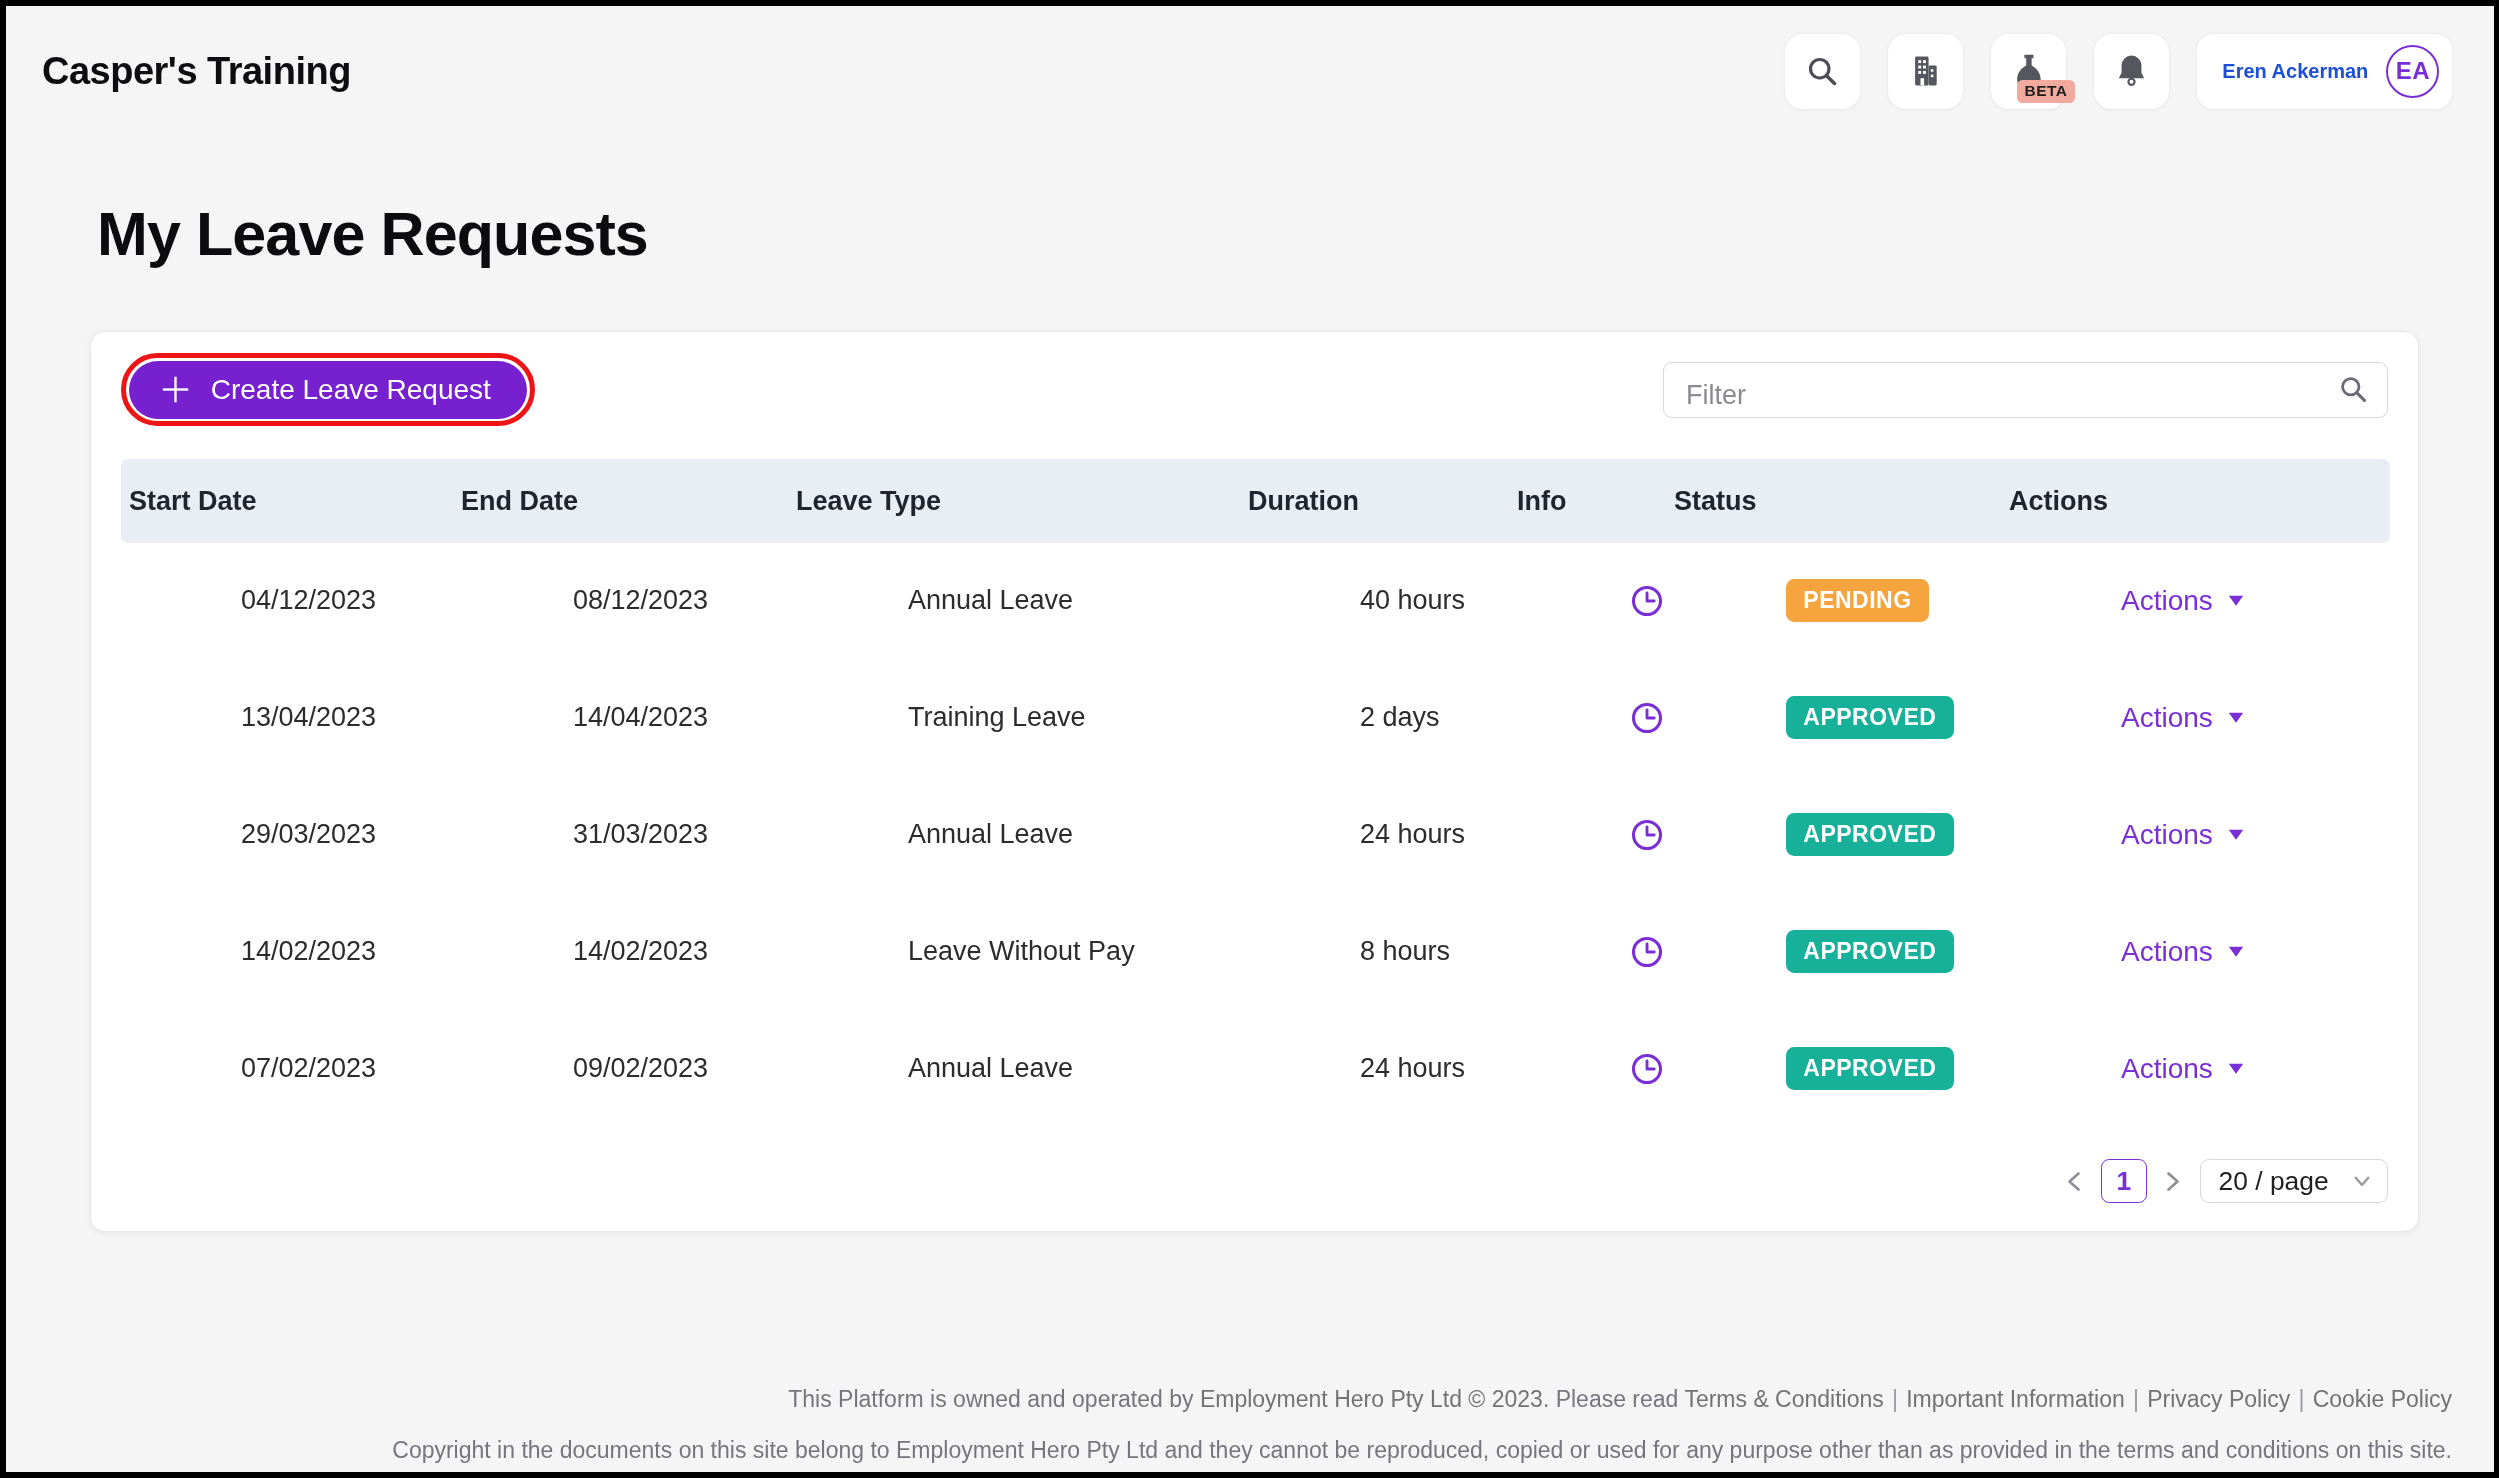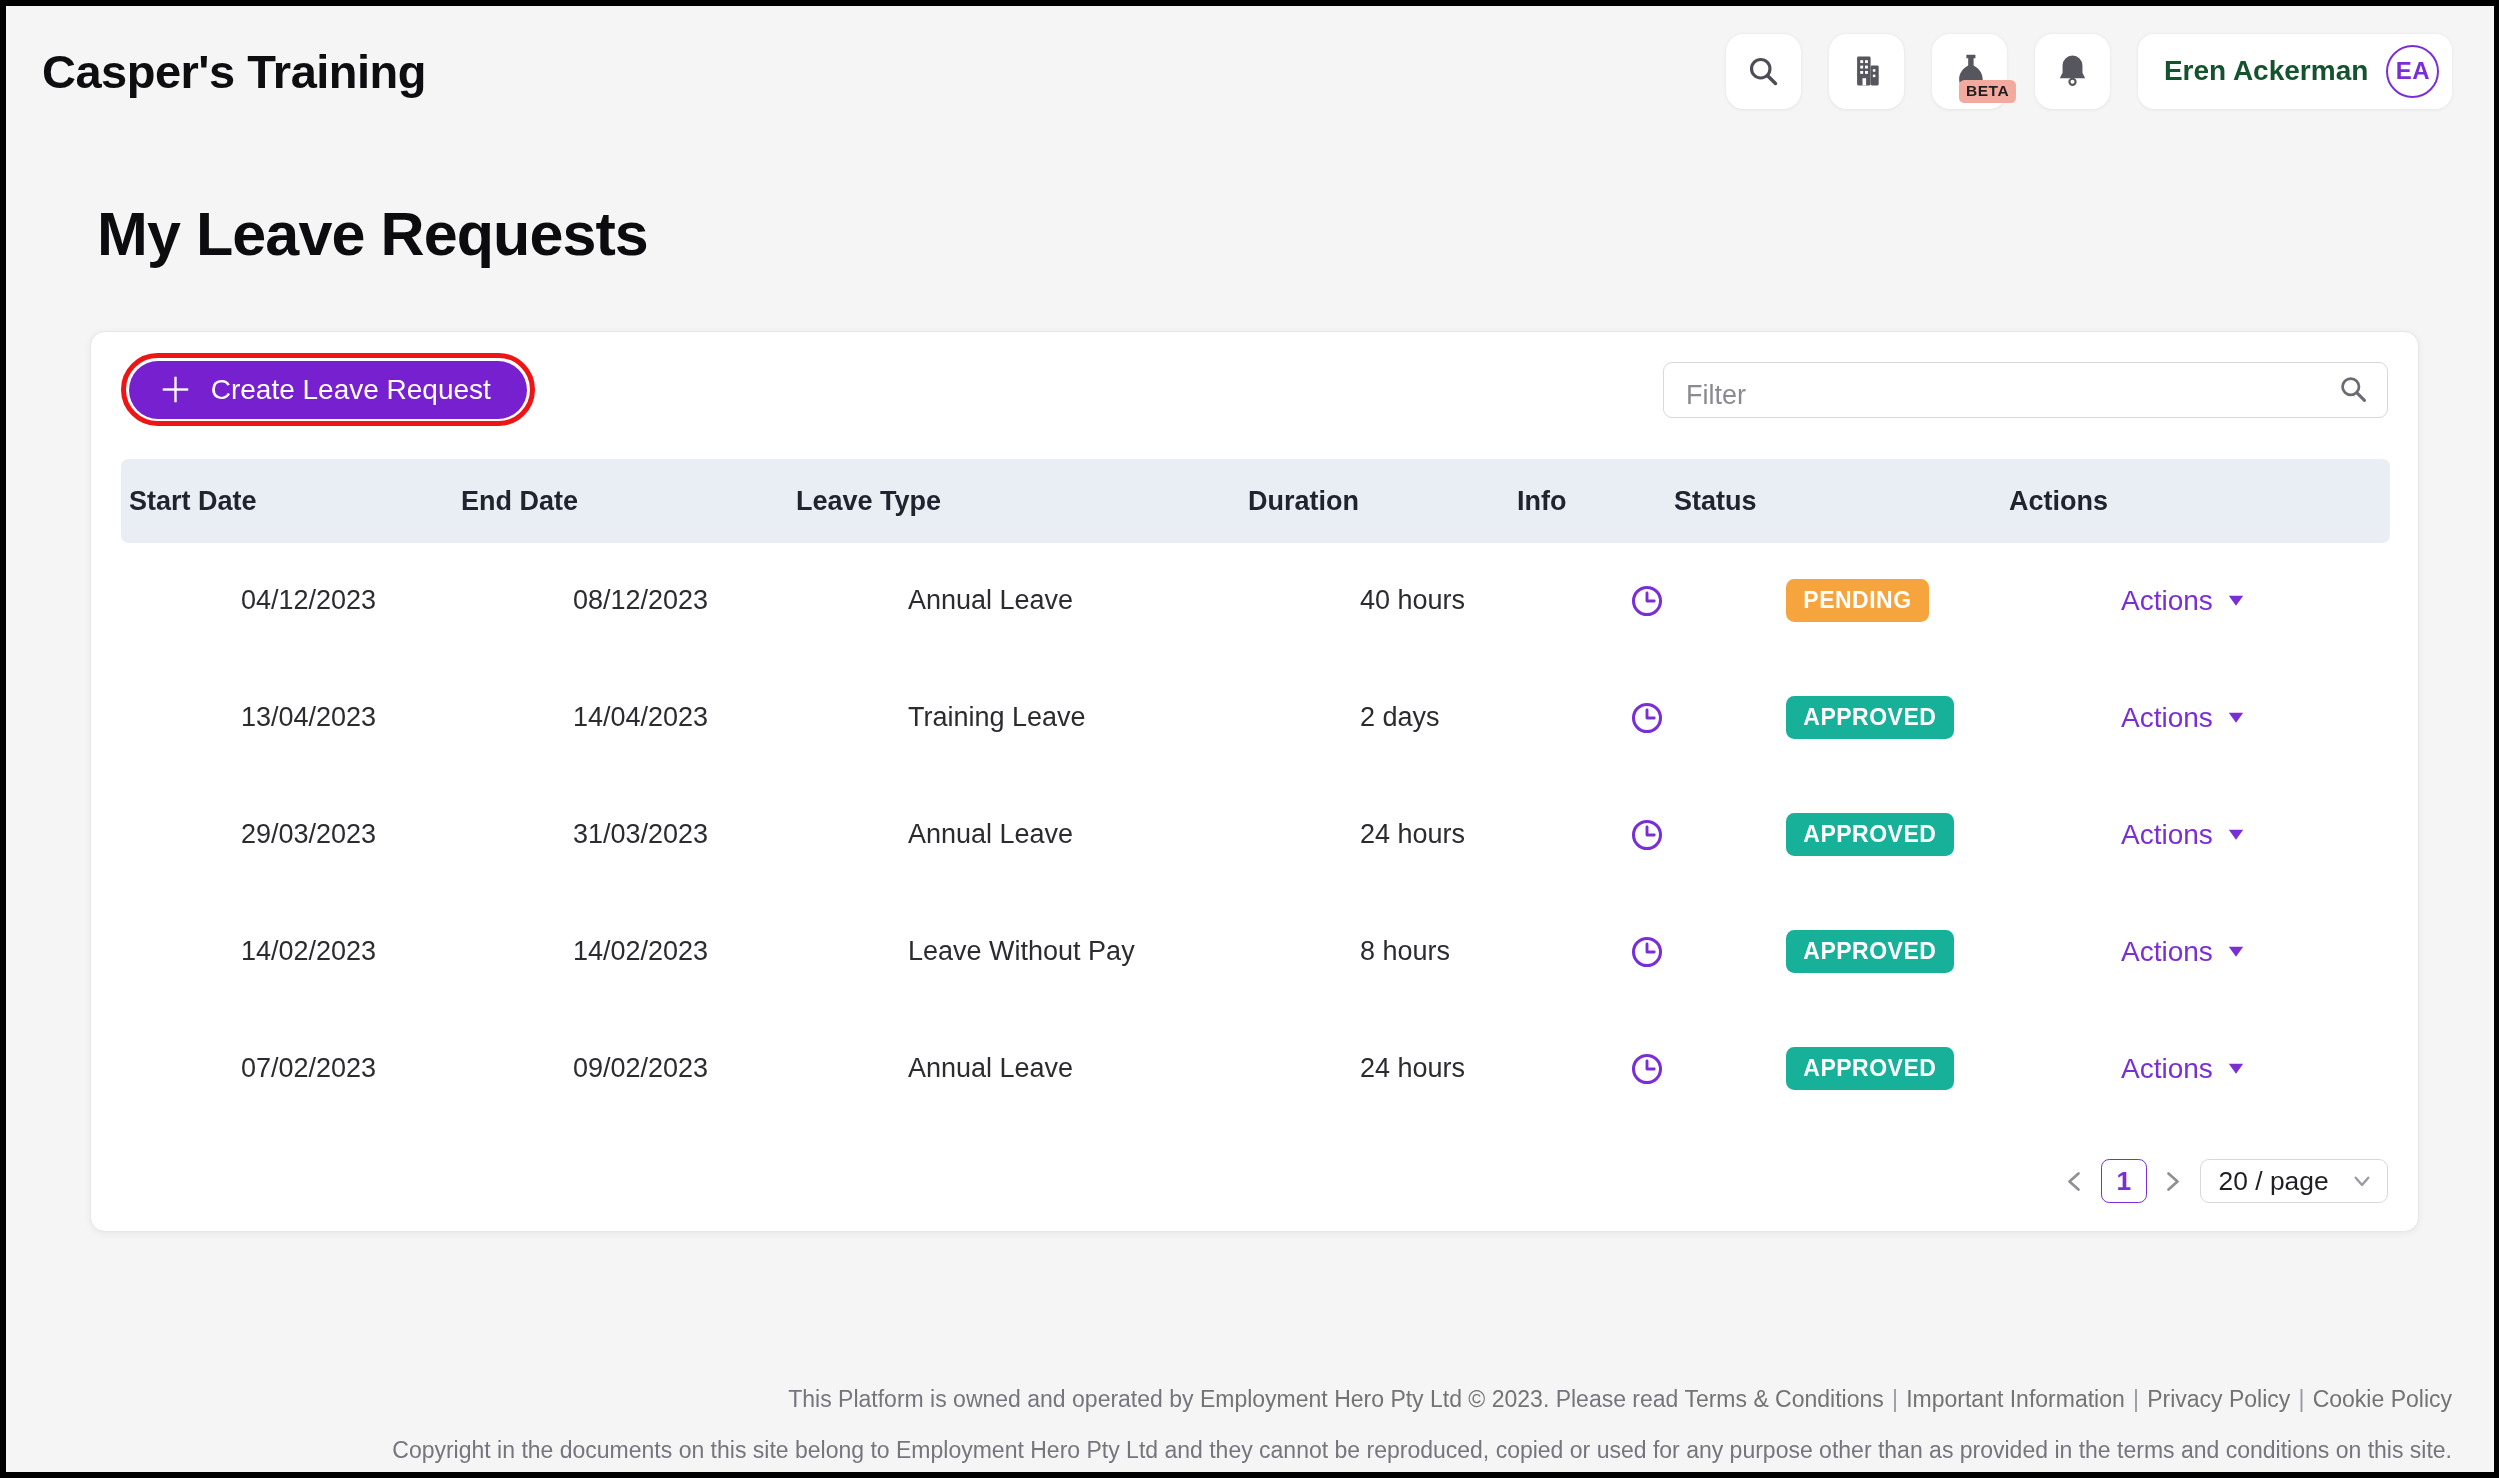--- a/index.html
+++ b/index.html
@@ -5,30 +5,30 @@
   * { margin:0; padding:0; box-sizing:border-box; }
   html,body { background:#1a1a1a; }
   .screen{
     position:relative; width:2500px; height:1478px;
     background:#f5f5f6; border:6.4px solid #000; overflow:hidden;
     font-family:"Liberation Sans", sans-serif; color:#232328;
   }
   
   .topbar{ position:absolute; top:27px; left:36px; right:42px; height:76px;
     display:flex; align-items:center; justify-content:space-between; }
-  .app-title{ font-size:47px; font-weight:bold; letter-spacing:-0.5px; color:#0e0e10; }
+  .app-title{ font-size:38px; font-weight:bold; letter-spacing:-0.5px; color:#0e0e10; }
   .topbar-right{ display:flex; align-items:center; gap:28px; }
   .icon-btn{ position:relative; width:75px; height:75px; background:#fff; border-radius:18px;
     display:flex; align-items:center; justify-content:center;
     box-shadow:0 0.9px 3.6px rgba(0,0,0,.07); cursor:pointer;text-decoration:underline; }
   .beta-badge{ position:absolute; right:-9px; bottom:5.5px; background:#f2a99e; color:#1e1e1e;
     font-size:15.5px; font-weight:bold; padding:2.7px 7.3px; border-radius:5.5px; letter-spacing:0.5px; }
   .profile-pill{ height:75px; background:#fff; border-radius:16.4px; display:flex; align-items:center;
     gap:18px; padding:0 12.7px 0 25.5px; box-shadow:0 0.9px 3.6px rgba(0,0,0,.07); cursor:pointer; }
-  .profile-name{ font-size:28px; font-weight:bold; color:#14532d; }
+  .profile-name{ font-size:20px; font-weight:bold; color:#1d4ed8; }
   .avatar{ width:53px; height:53px; border:2.7px solid #7a2fd6; border-radius:50%;
     display:flex; align-items:center; justify-content:center;
     color:#7a2fd6; font-size:24px; font-weight:bold; letter-spacing:0.5px; }
   
   .page-title{ position:absolute; left:91px; top:193px; font-size:61px; font-weight:bold;
     letter-spacing:-0.9px; color:#0c0c0e; }
   
   .card{ position:absolute; left:84px; top:325px; width:2329px; height:901px;
     background:#fff; border:0.9px solid #e6e6ea; border-radius:14.6px;
     box-shadow:0 1.8px 7.3px rgba(0,0,0,.05); }

